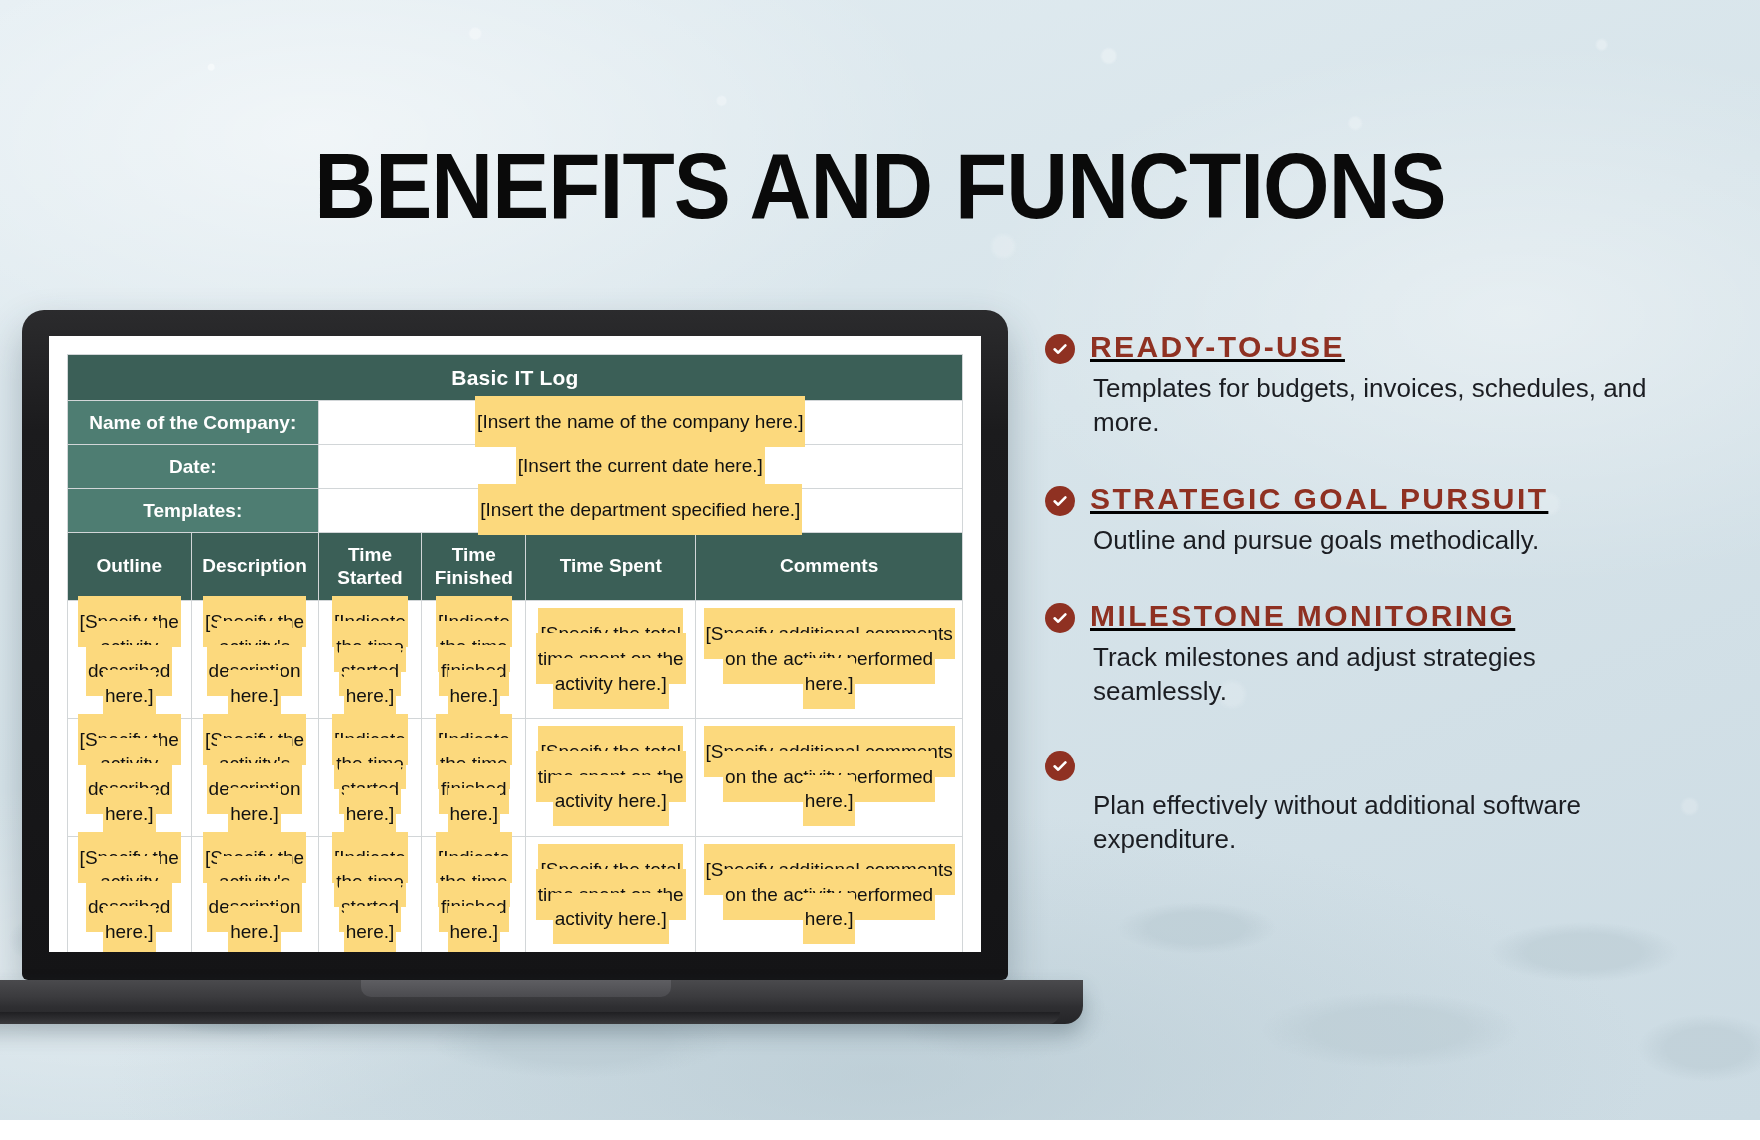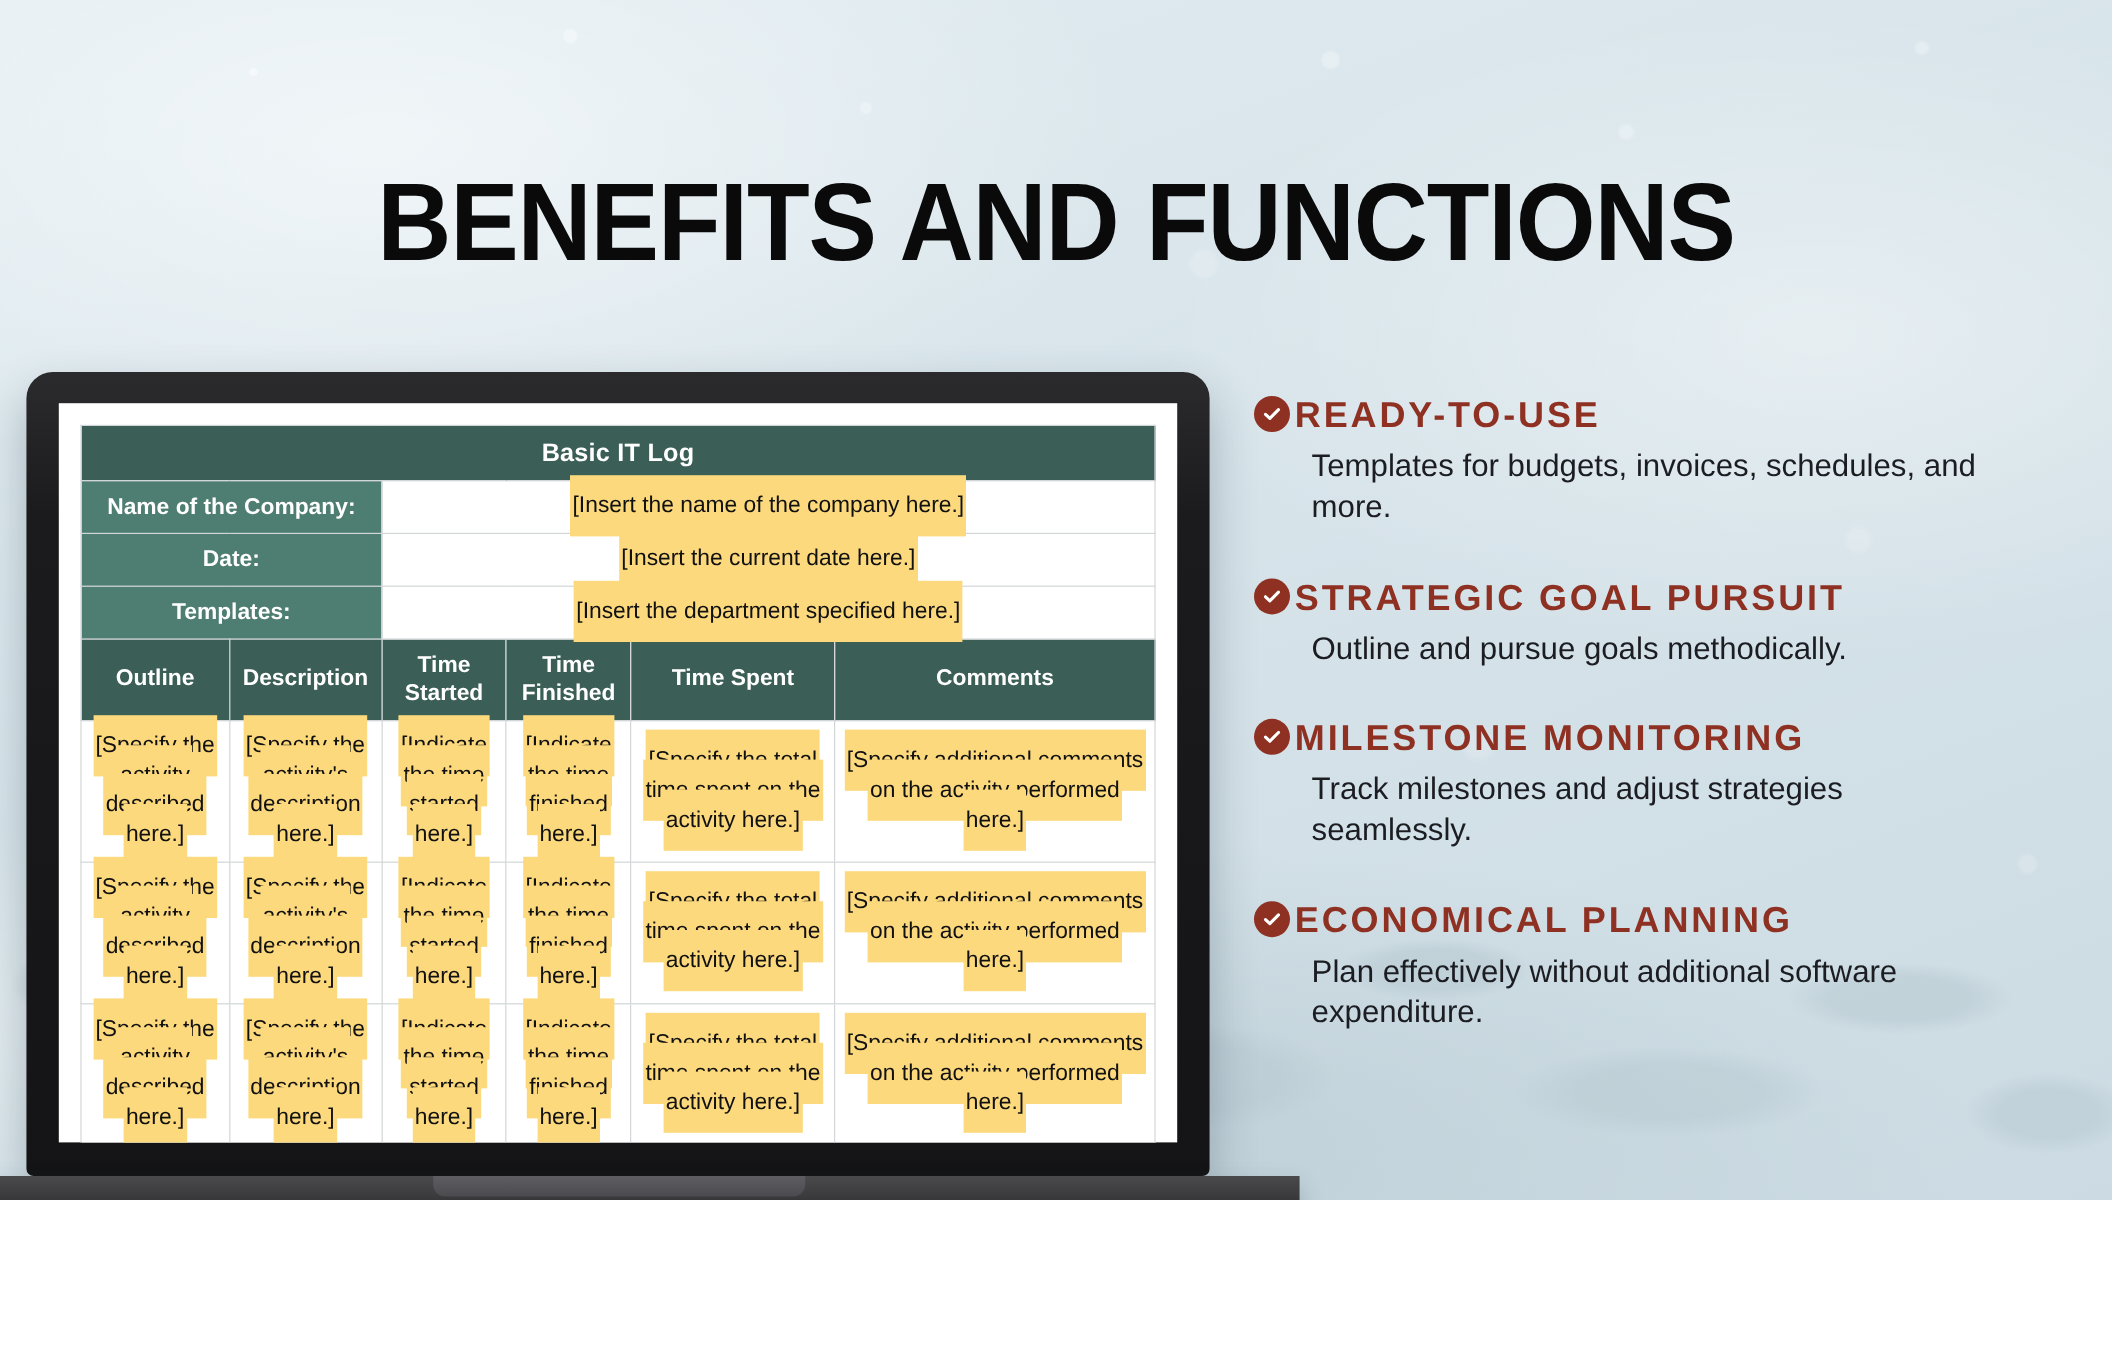--- a/index.html
+++ b/index.html
@@ -7,21 +7,21 @@
   html, body {
     width: 1760px;
     height: 1140px;
     overflow: hidden;
     font-family: "Liberation Sans", sans-serif;
   }
 
   #stage {
     position: relative;
     width: 1760px;
-    height: 1000px;
+    height: 1120px;
     background: #5eead4;
     overflow: hidden;
   }
 
   
   .bg-base {
     position: absolute;
     inset: 0;
     background:
       radial-gradient(ellipse 900px 420px at 18% 12%, rgba(255,255,255,.55), rgba(255,255,255,0) 70%),
@@ -208,23 +208,24 @@
     position: absolute;
     left: 1045px;
     top: 330px;
     width: 640px;
   }
   .benefit {
     margin-bottom: 42px;
   }
   .benefit-head {
     display: flex;
-    align-items: flex-start;
-    gap: 4px;
+    align-items: flex-end;
+    gap: 15px;
     margin-bottom: 8px;
+    text-decoration: underline;
   }
   .check-icon {
     flex: 0 0 auto;
     width: 30px;
     height: 30px;
     border-radius: 50%;
     background: #8f3122;
     display: flex;
     align-items: center;
     justify-content: center;
@@ -382,20 +383,19 @@
       <div class="benefit-body">Track milestones and adjust strategies seamlessly.</div>
     </div>
 
     <div class="benefit">
       <div class="benefit-head">
         <span class="check-icon">
           <svg width="18" height="18" viewBox="0 0 18 18" aria-hidden="true">
             <path d="M3.6 9.3 L7.2 12.7 L14.4 5.4" fill="none" stroke="#ffffff" stroke-width="2.6" stroke-linecap="round" stroke-linejoin="round"></path>
           </svg>
         </span>
-        <span class="benefit-title">ECONOMICAL PLANNING</span>
       </div>
       <div class="benefit-body">Plan effectively without additional software expenditure.</div>
     </div>
 
   </div>
 
 </div>
 
 </body></html>

